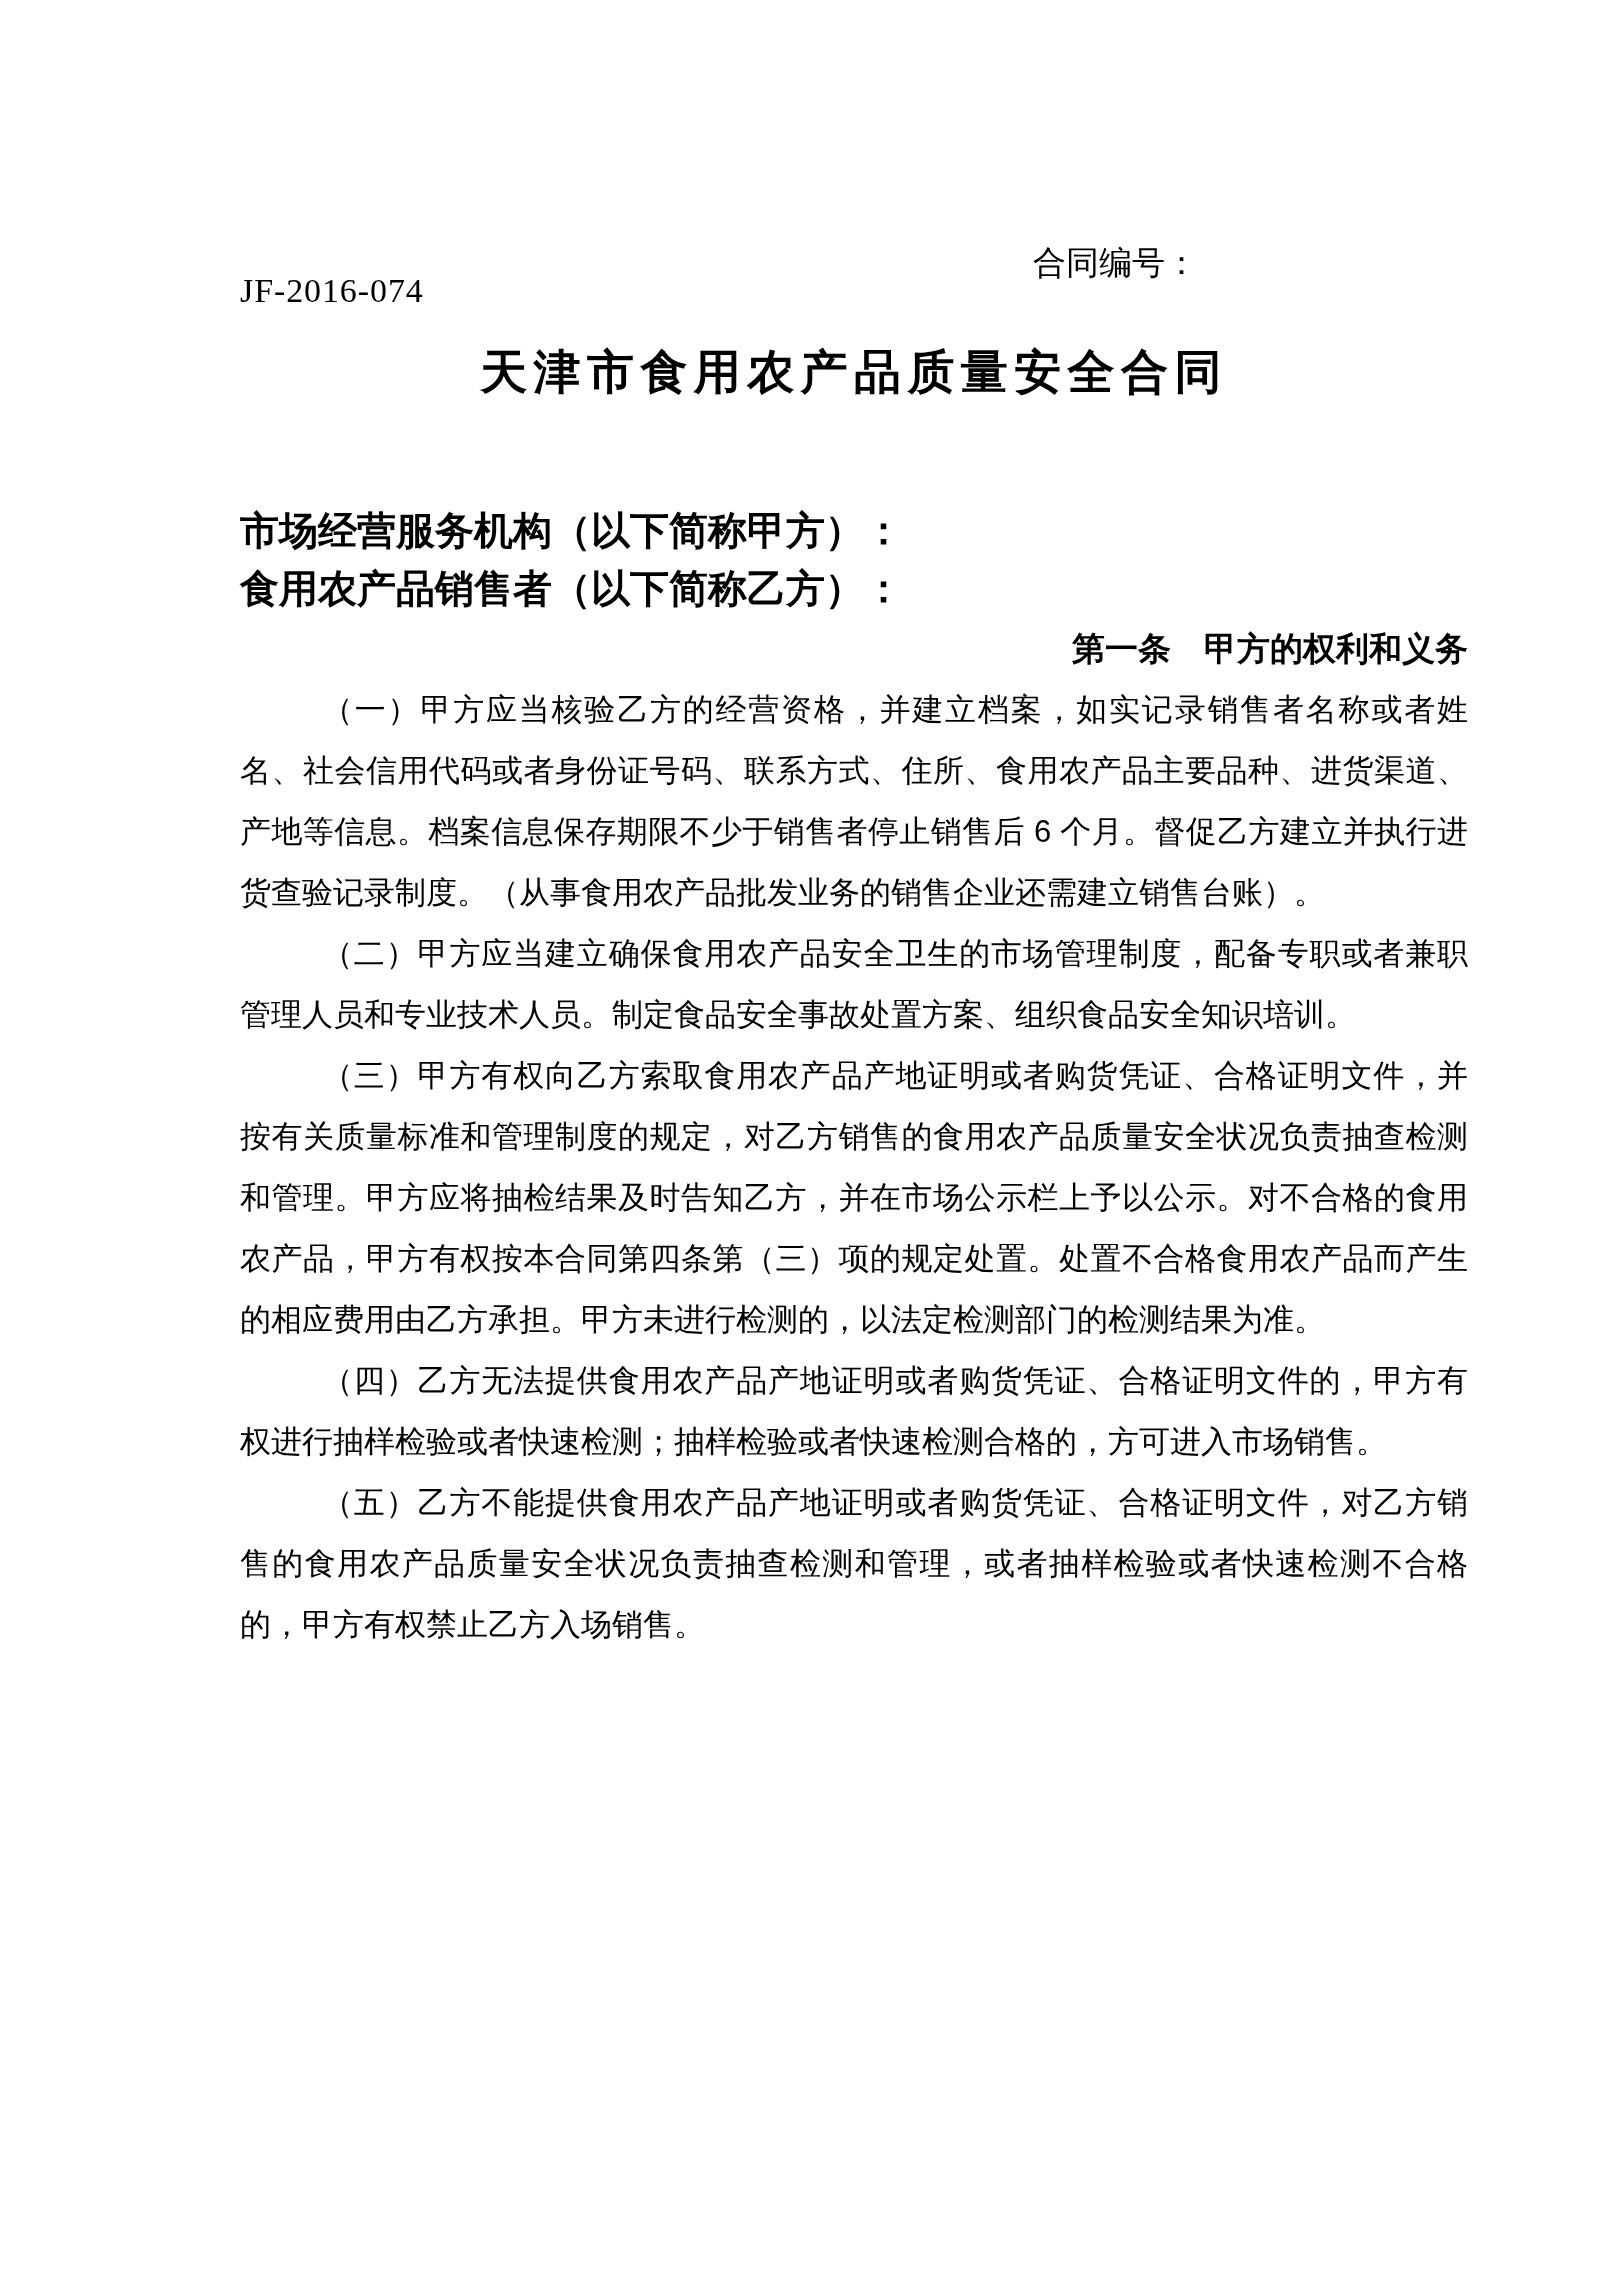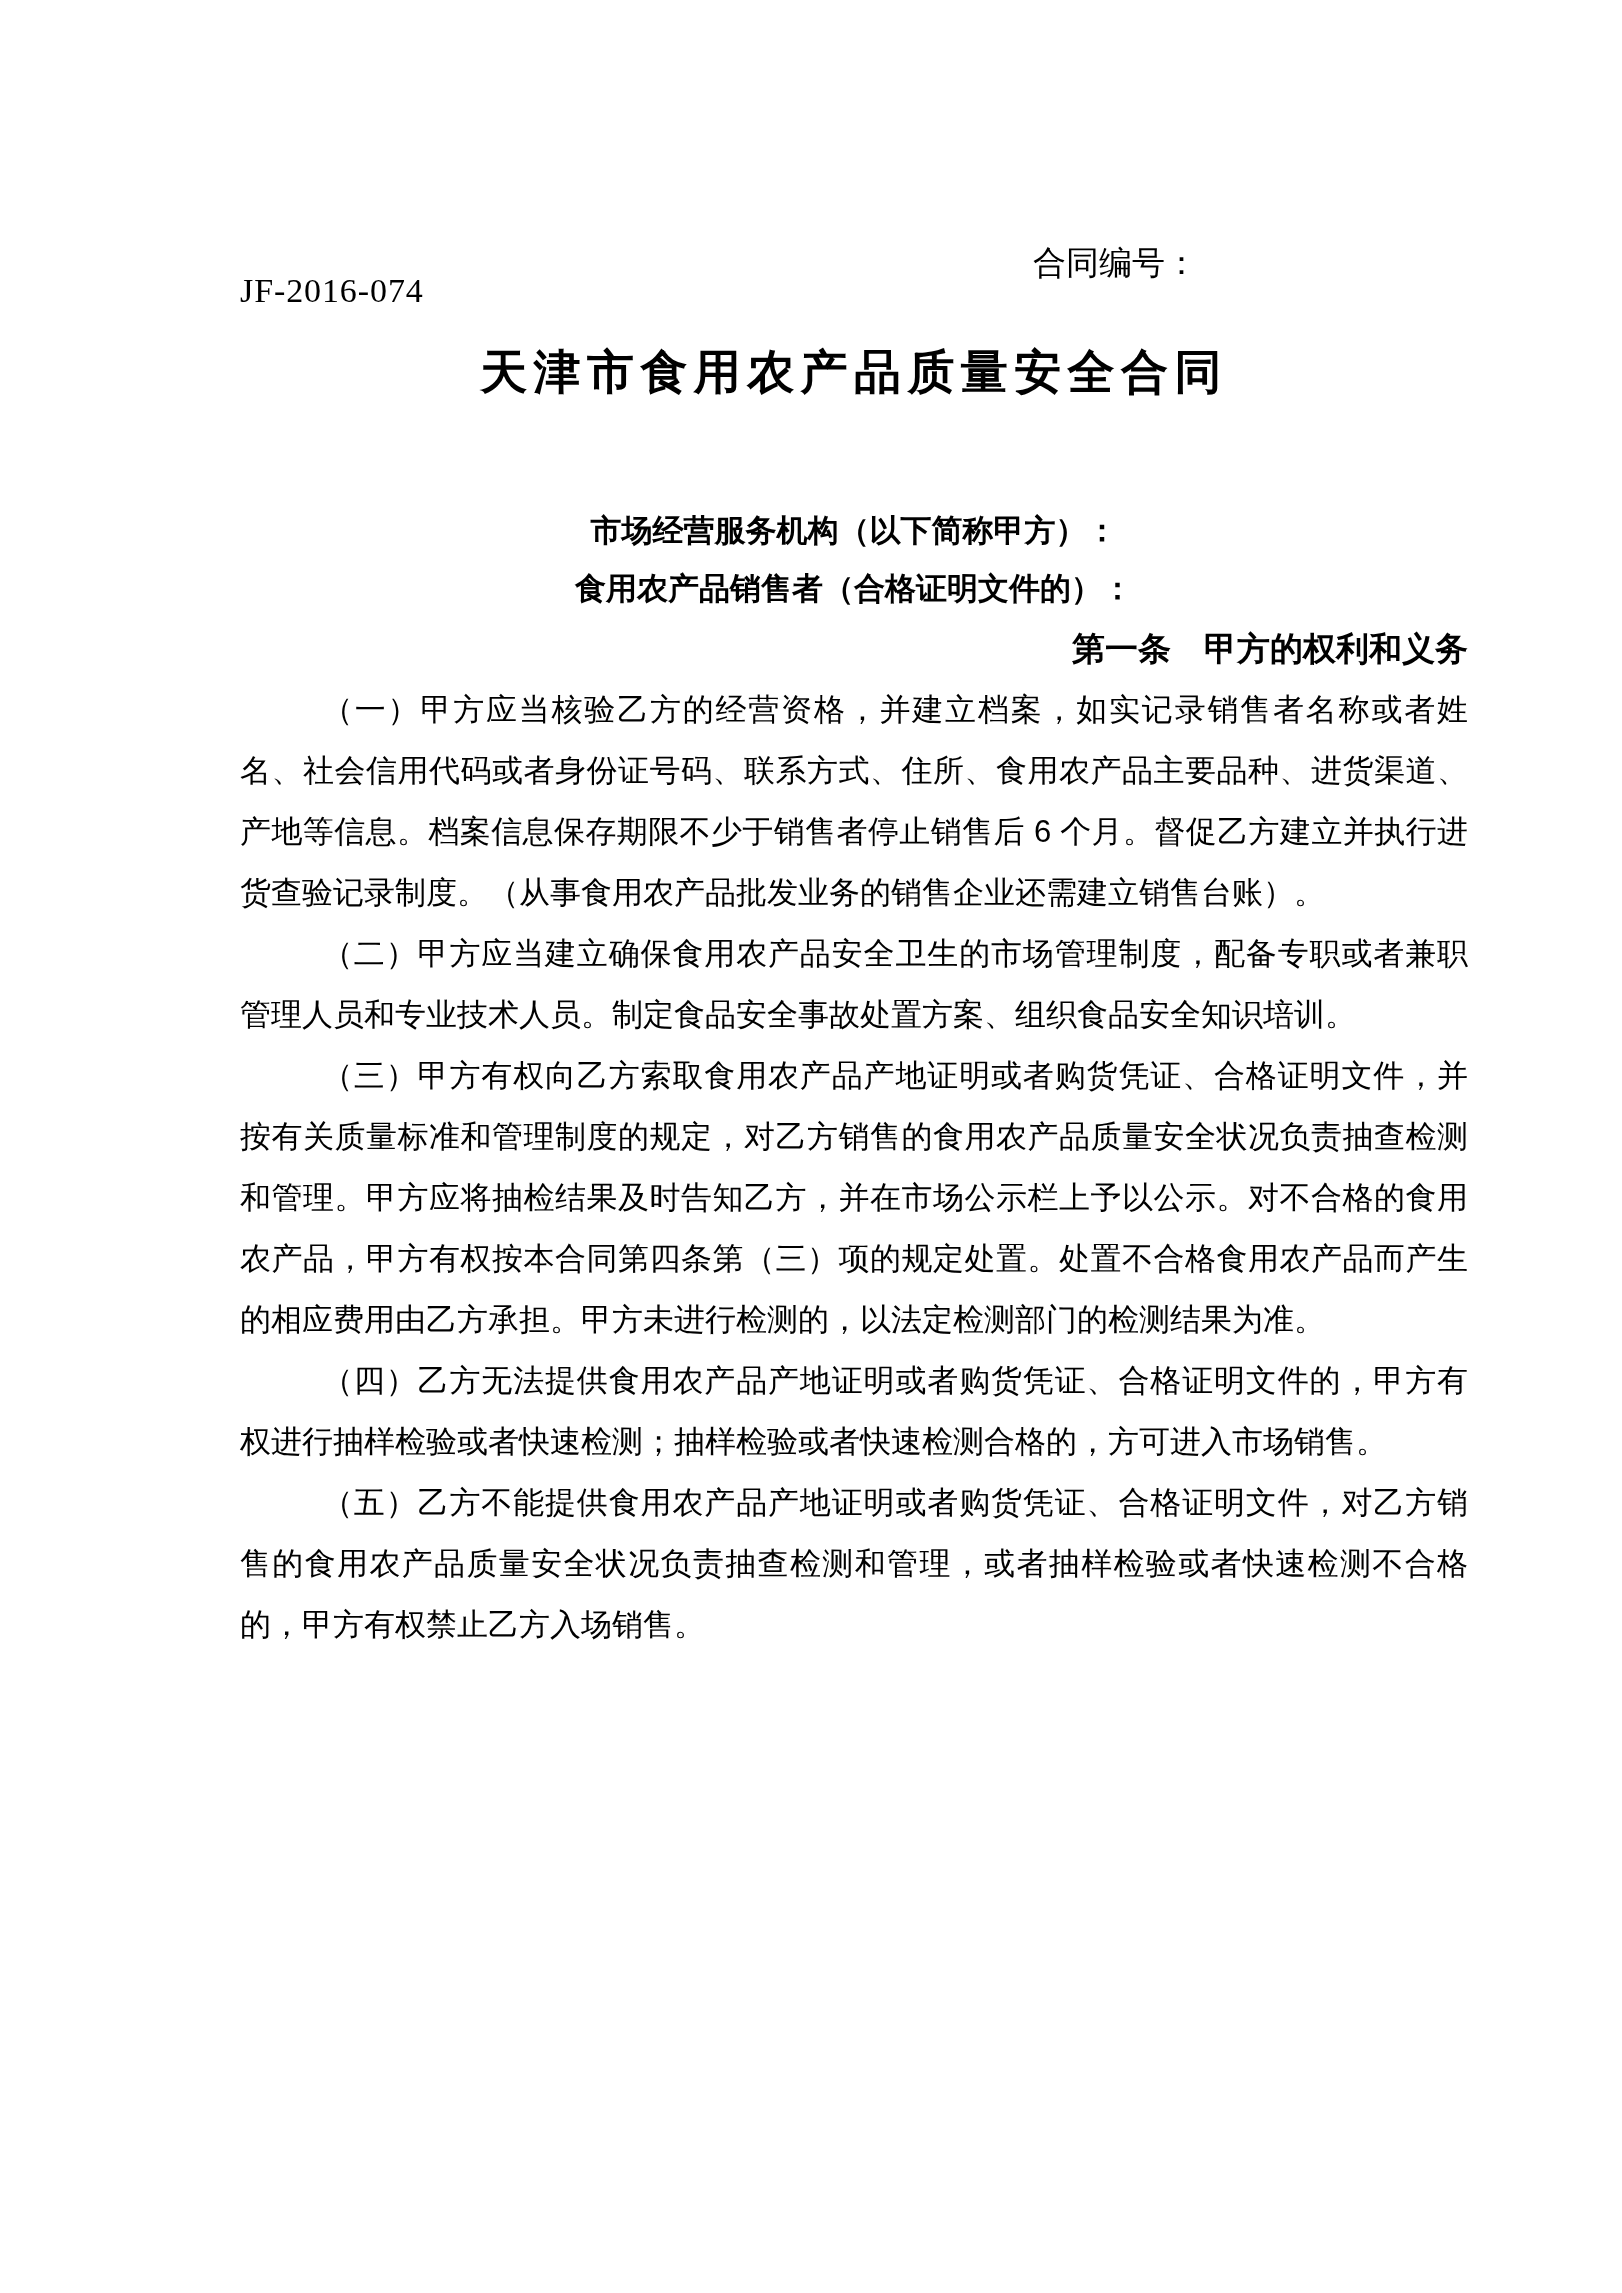--- a/index.html
+++ b/index.html
@@ -42,24 +42,23 @@
     text-align: center;
     font-size: 47px;
     font-weight: 700;
     letter-spacing: 6.4px;
     line-height: 64px;
   }
   .party-block {
     margin-top: 98px;
   }
   .party {
-    font-size: 31px;
+    font-size: 39px;
     font-weight: 700;
     line-height: 58px;
-    text-align: center;
   }
   .body-text {
     font-size: 31px;
     line-height: 61px;
     text-align: justify;
     word-break: break-all;
   }
   .indent { text-indent: 82px; }
   .preamble { margin-top: 76px; }
   .section-heading {
@@ -77,21 +76,21 @@
 
   <div class="header-row">
     <span class="doc-code">JF-2016-074</span>
     <span class="contract-no">合同编号：</span>
   </div>
 
   <h1 class="title">天津市食用农产品质量安全合同</h1>
 
   <div class="party-block">
     <p class="party">市场经营服务机构（以下简称甲方）：</p>
-    <p class="party">食用农产品销售者（合格证明文件的）：</p>
+    <p class="party">食用农产品销售者（以下简称乙方）：</p>
   </div>
 
 
   <h2 class="section-heading">第一条　甲方的权利和义务</h2>
 
   <p class="body-text indent">（一）甲方应当核验乙方的经营资格，并建立档案，如实记录销售者名称或者姓名、社会信用代码或者身份证号码、联系方式、住所、食用农产品主要品种、进货渠道、产地等信息。档案信息保存期限不少于销售者停止销售后 6 个月。督促乙方建立并执行进货查验记录制度。（从事食用农产品批发业务的销售企业还需建立销售台账）。</p>
   <p class="body-text indent">（二）甲方应当建立确保食用农产品安全卫生的市场管理制度，配备专职或者兼职管理人员和专业技术人员。制定食品安全事故处置方案、组织食品安全知识培训。</p>
   <p class="body-text indent">（三）甲方有权向乙方索取食用农产品产地证明或者购货凭证、合格证明文件，并按有关质量标准和管理制度的规定，对乙方销售的食用农产品质量安全状况负责抽查检测和管理。甲方应将抽检结果及时告知乙方，并在市场公示栏上予以公示。对不合格的食用农产品，甲方有权按本合同第四条第（三）项的规定处置。处置不合格食用农产品而产生的相应费用由乙方承担。甲方未进行检测的，以法定检测部门的检测结果为准。</p>
   <p class="body-text indent">（四）乙方无法提供食用农产品产地证明或者购货凭证、合格证明文件的，甲方有权进行抽样检验或者快速检测；抽样检验或者快速检测合格的，方可进入市场销售。</p>
   <p class="body-text indent">（五）乙方不能提供食用农产品产地证明或者购货凭证、合格证明文件，对乙方销售的食用农产品质量安全状况负责抽查检测和管理，或者抽样检验或者快速检测不合格的，甲方有权禁止乙方入场销售。</p>

